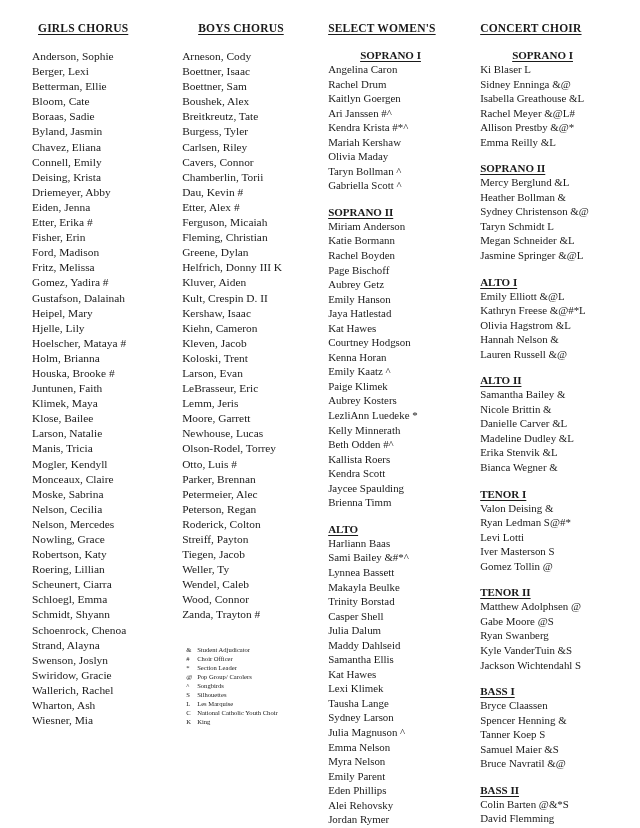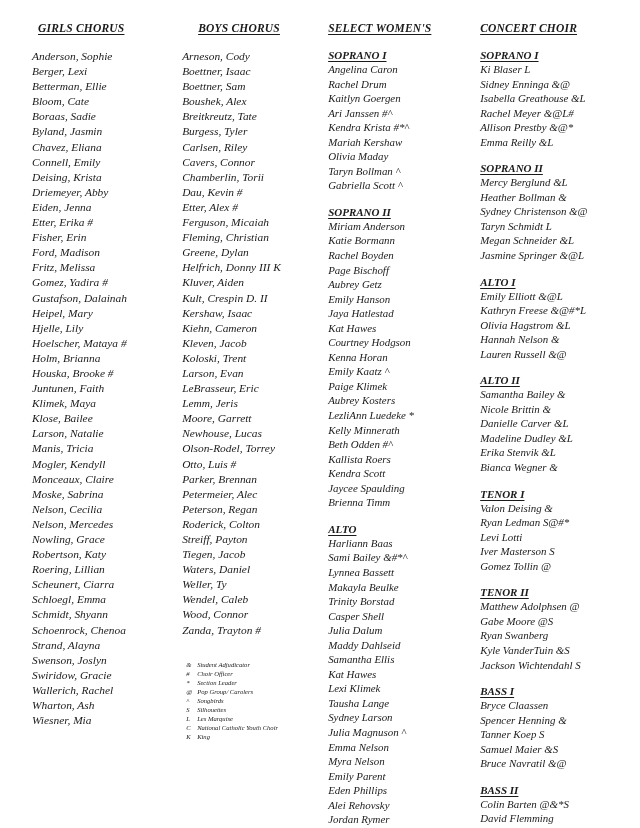--- a/index.html
+++ b/index.html
@@ -23,21 +23,20 @@
     position: relative;
   }
   .columns {
     display: flex;
     flex-direction: row;
     align-items: flex-start;
     width: 100%;
   }
   .column {
     box-sizing: border-box;
-    font-style: italic;
   }
   .col-1 { width: 168px; padding-left: 24px; }
   .col-2 { width: 160px; padding-left: 10px; }
   .col-3 { width: 148px; padding-left: 0px; }
   .col-4 { width: 164px; padding-left: 8px; }
 
   .choir-title {
     font-weight: bold;
     font-size: 11.5px;
     letter-spacing: 0.2px;
@@ -50,21 +49,21 @@
   .col-2 .choir-title { margin-left: 16px; }
 
   .section-head {
     font-weight: bold;
     font-size: 11px;
     text-decoration: underline;
     text-underline-offset: 2px;
     margin: 13px 0 1px 0;
     display: block;
   }
-  .section-head.first { margin-top: 0; }
+  .section-head.first { margin-top: 0; margin-left: 32px; }
 
   .name {
     font-size: 11.4px;
     line-height: 15.1px;
     white-space: nowrap;
     display: block;
   }
   .col-3 .name, .col-4 .name {
     font-size: 10.9px;
     line-height: 14.55px;
@@ -177,21 +176,20 @@
             <span class="name">Moore, Garrett</span>
             <span class="name">Newhouse, Lucas</span>
             <span class="name">Olson-Rodel, Torrey</span>
             <span class="name">Otto, Luis  #</span>
             <span class="name">Parker, Brennan</span>
             <span class="name">Petermeier, Alec</span>
             <span class="name">Peterson, Regan</span>
             <span class="name">Roderick, Colton</span>
             <span class="name">Streiff, Payton</span>
             <span class="name">Tiegen, Jacob</span>
-            <span class="name">Waters, Daniel</span>
             <span class="name">Weller, Ty</span>
             <span class="name">Wendel, Caleb</span>
             <span class="name">Wood, Connor</span>
             <span class="name">Zanda, Trayton #</span>
           </div>
       </div>
       <div class="legend" id="legend-1">
           <div class="legend-row">
             <span class="legend-sym">&amp;</span>
             <span class="legend-txt">Student Adjudicator</span>

